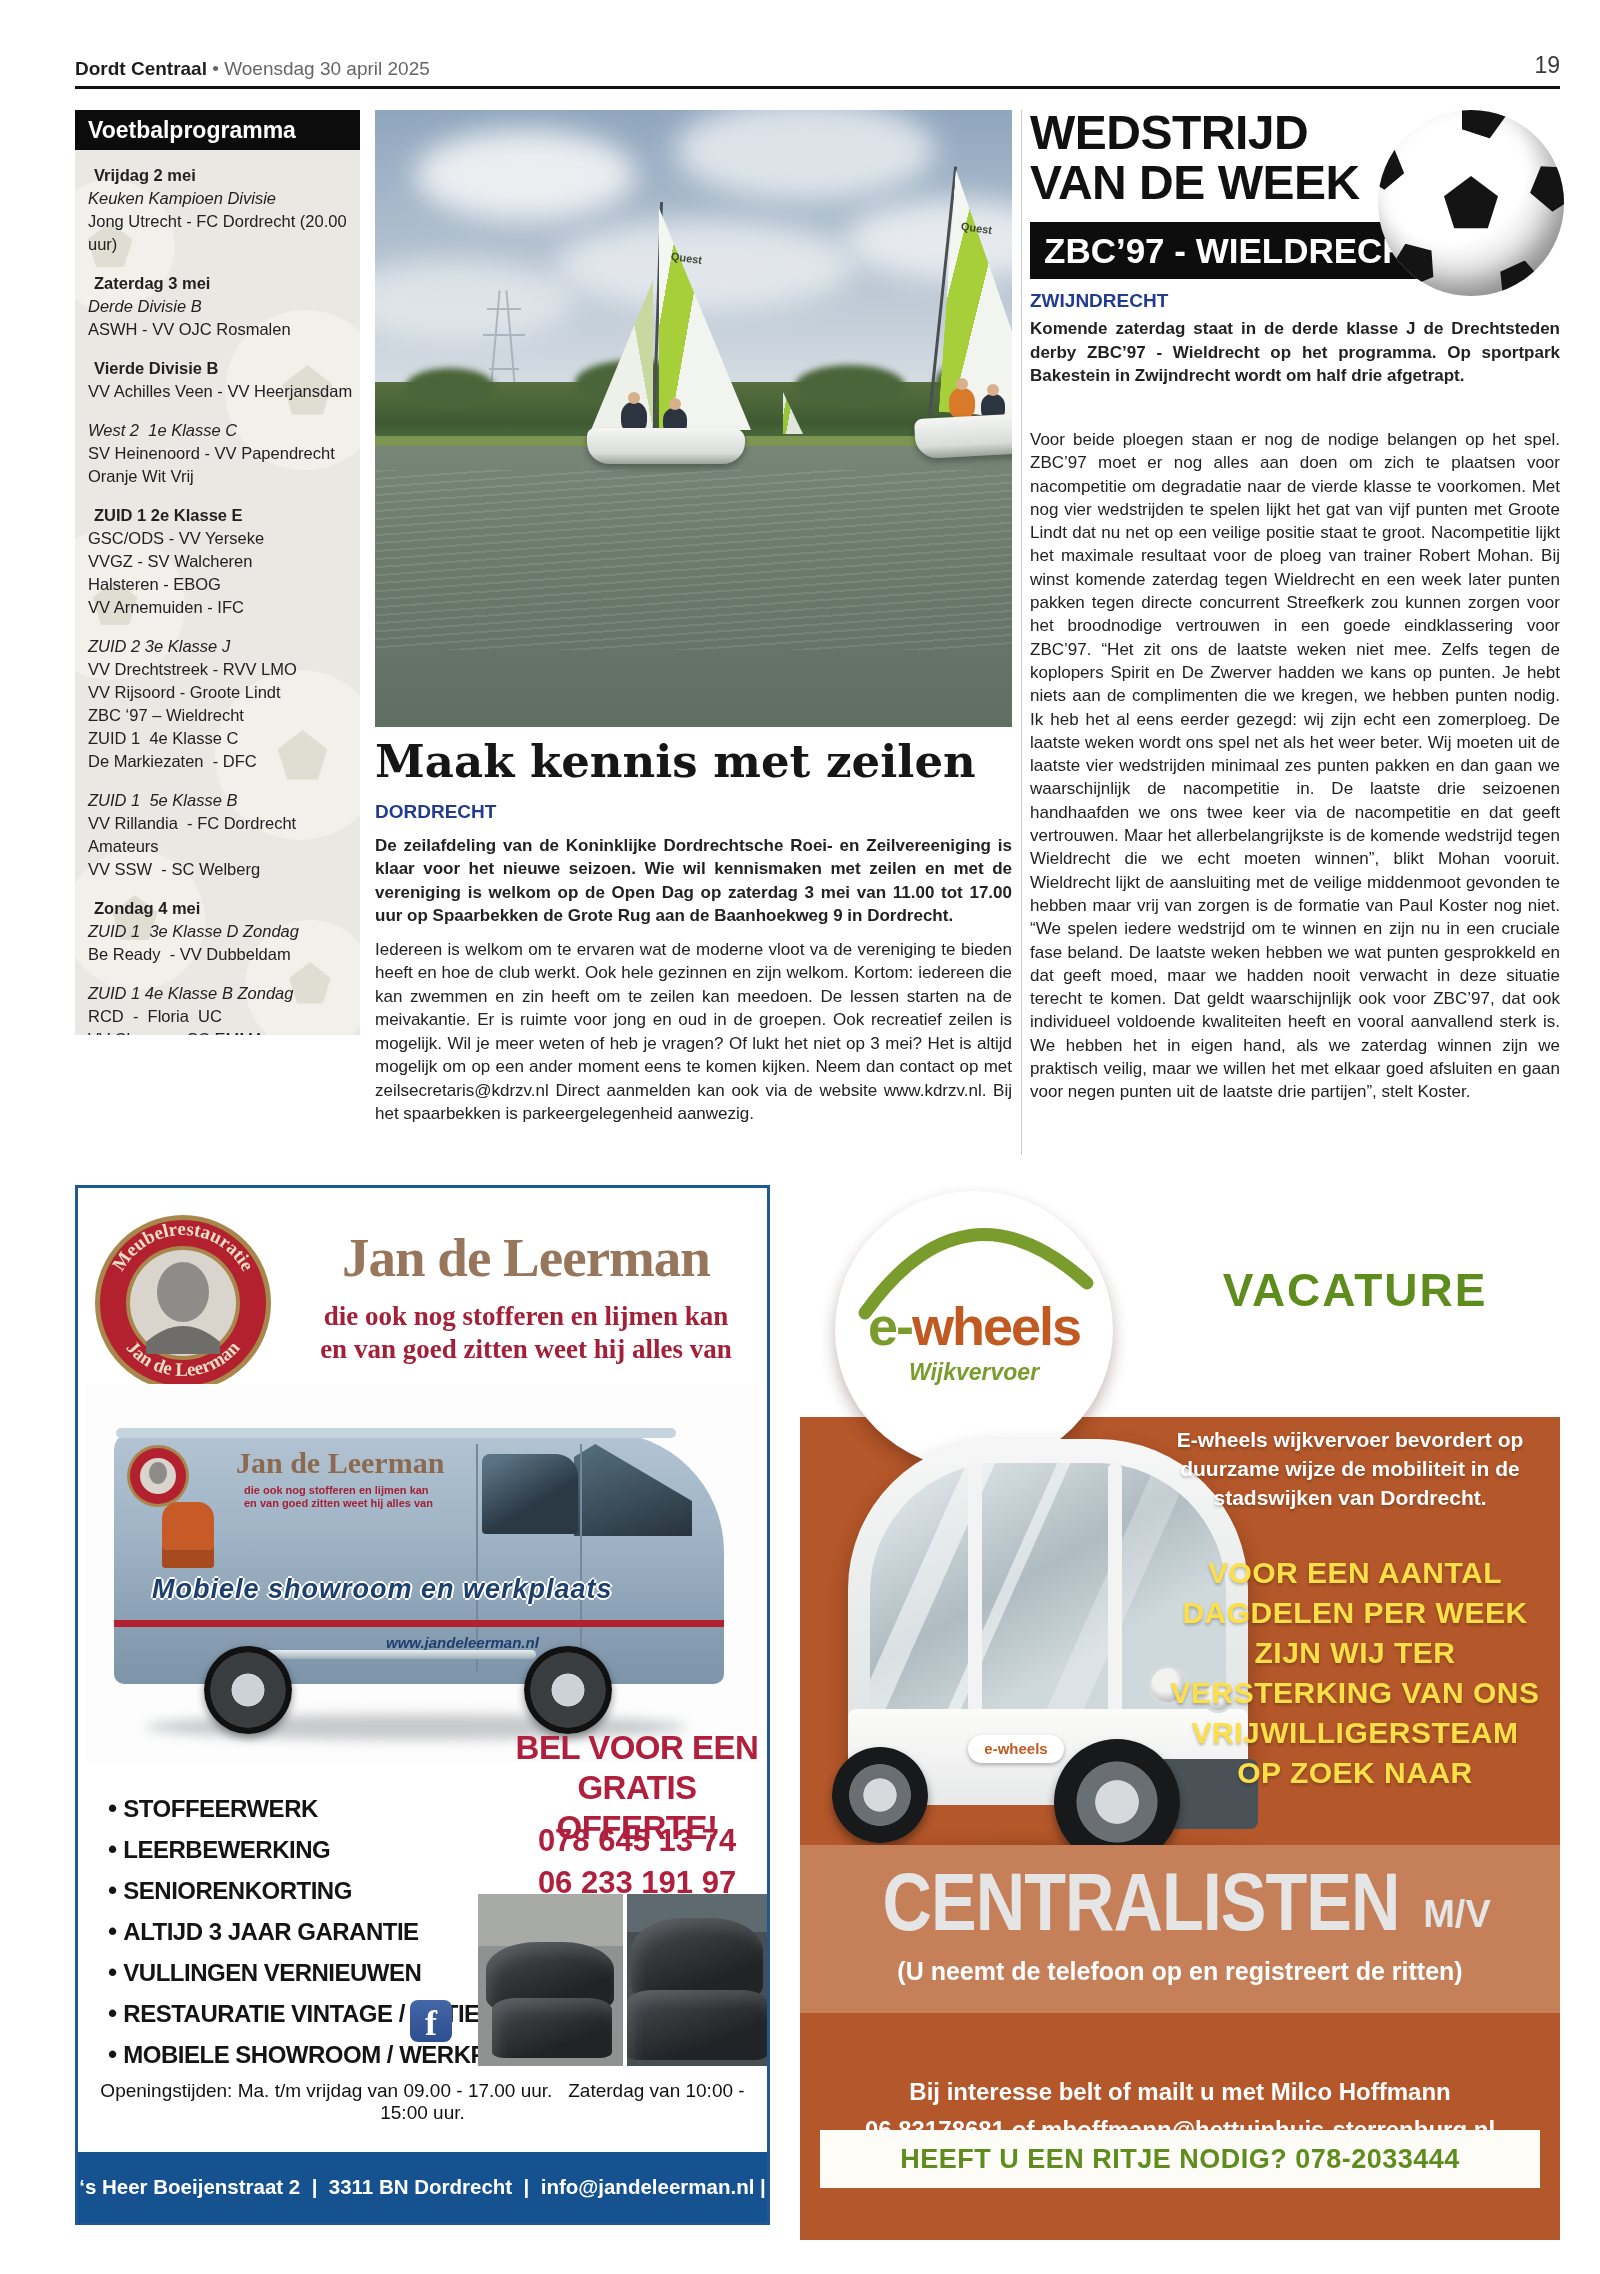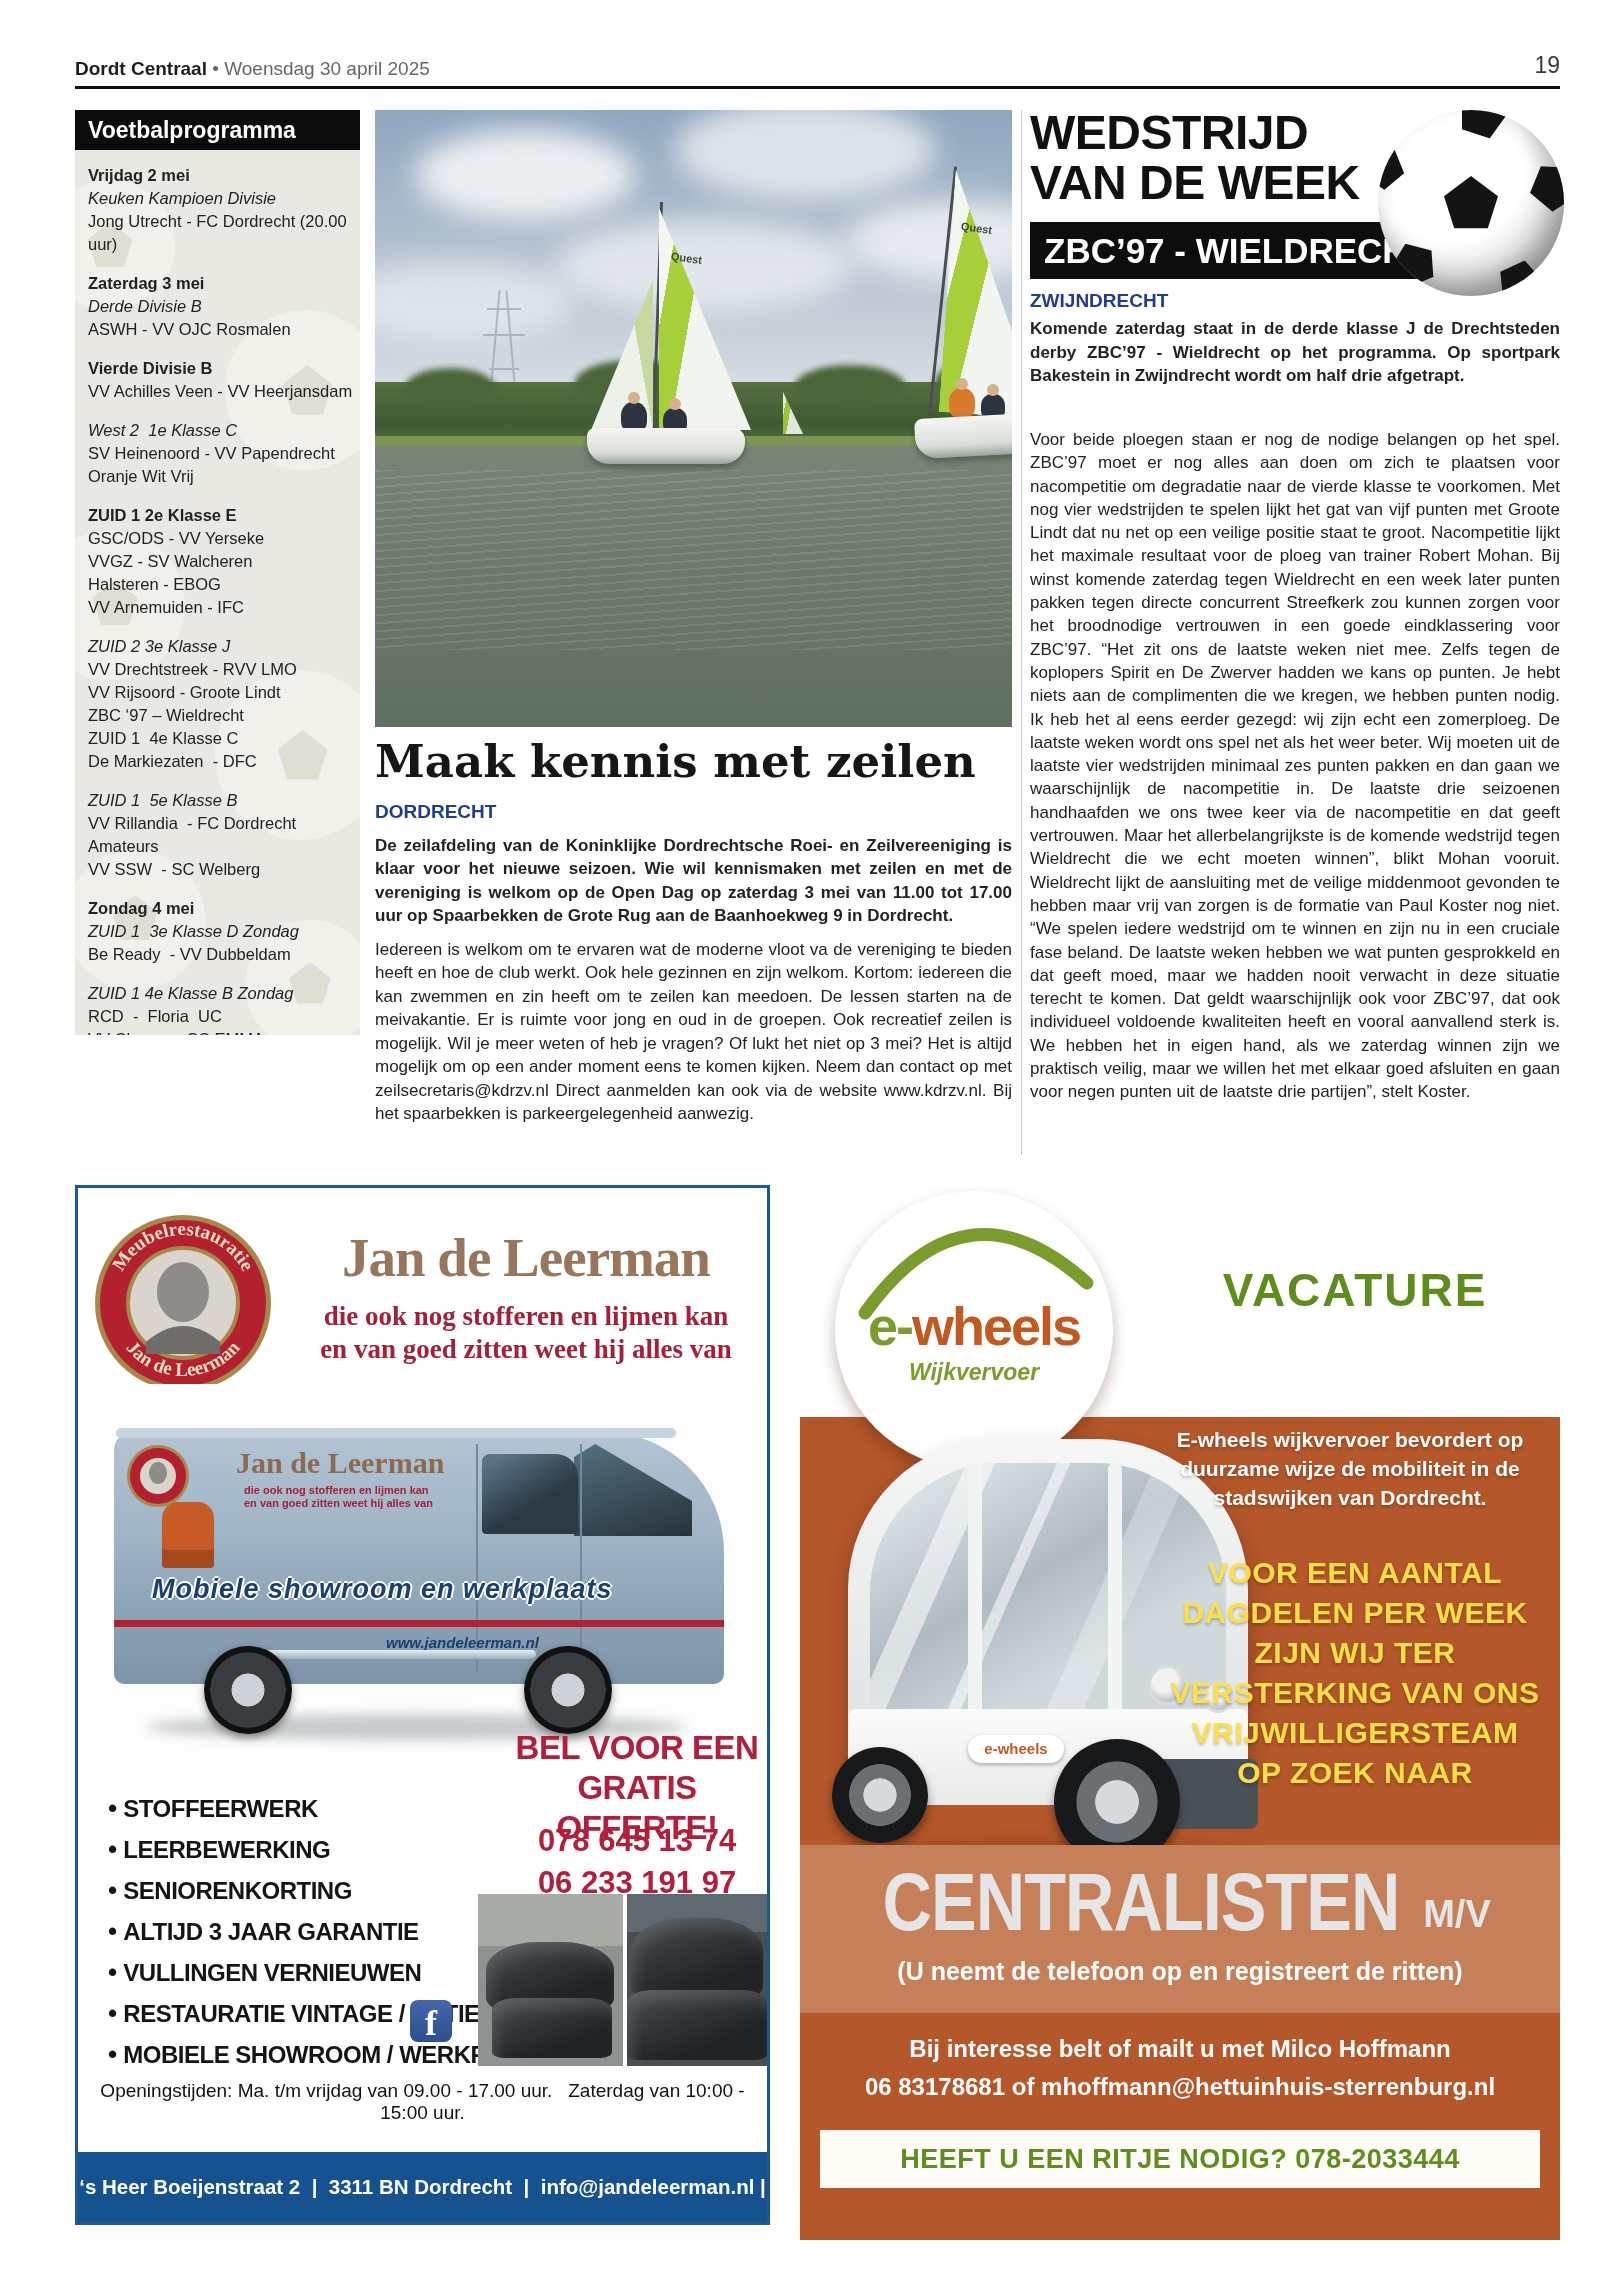--- a/index.html
+++ b/index.html
@@ -18,21 +18,21 @@
 
   
   .vp-head{left:75px;top:110px;width:285px;height:40px;background:#0c0c0c;color:#fff;
     font-weight:bold;font-size:23px;line-height:40px;padding-left:13px;box-sizing:border-box;}
   .vp-box{left:75px;top:150px;width:285px;height:885px;background:#e9e8e2;overflow:hidden;}
   .wm-ball{position:absolute;border-radius:50%;background:#f4f3ee;opacity:.75;}
   .wm-ball .pent{position:absolute;background:#dddacf;
     clip-path:polygon(50% 0,95% 35%,78% 90%,22% 90%,5% 35%);}
   .vp-list{position:absolute;left:0;top:14px;width:100%;}
   .vp-row{padding-left:13px;font-size:16.5px;line-height:23px;color:#222;white-space:pre-wrap;}
-  .vp-row.bold{font-weight:bold;}
+  .vp-row.bold{font-weight:bold;margin-left:6px;}
   .vp-row.italic{font-style:italic;}
   .vp-row.gap{height:16px;line-height:16px;}
 
   
   .photo{left:375px;top:110px;width:637px;height:617px;overflow:hidden;
     background:linear-gradient(180deg,#8fa6be 0%,#b9c6d3 28%,#d8dee4 46%,#7d8b7d 47%,#6d7c6d 70%,#5f6f61 100%);}
   .cloud{position:absolute;background:#f4f5f6;border-radius:50%;filter:blur(14px);opacity:.9;}
   .treeline{position:absolute;left:0;top:272px;width:100%;height:58px;
     background:linear-gradient(180deg,#57703f,#3f5a33 70%,#4c6b3c);border-radius:0 0 8px 8px;}
   .treetop{position:absolute;background:#4a6539;border-radius:50%;filter:blur(3px);}
@@ -147,21 +147,21 @@
   .ew-seek{position:absolute;left:360px;top:368px;width:390px;text-align:center;
     font-size:30px;line-height:40px;font-weight:800;color:#fde047;letter-spacing:.5px;
     text-shadow:0 2px 3px rgba(0,0,0,.25);}
   .ew-panel{position:absolute;left:0;top:660px;width:760px;height:168px;background:#c5805a;}
   .ew-role{position:absolute;left:0;top:676px;width:760px;text-align:center;color:#e5e5e5;font-weight:800;}
   .ew-role .big{font-size:72px;letter-spacing:-1px;display:inline-block;transform:scale(.95,1.12);}
   .ew-role .suf{font-size:38px;margin-left:10px;}
   .ew-note{position:absolute;left:0;top:772px;width:760px;text-align:center;
     font-size:25px;font-weight:bold;color:#fff;}
   .ew-contact{position:absolute;left:0;width:760px;text-align:center;font-size:24px;
-    font-weight:bold;color:#fff;}
+    font-weight:bold;color:#fff;margin-top:43px;}
   .ew-ridebar{position:absolute;left:20px;top:945px;width:720px;height:58px;background:#fdfcf7;
     text-align:center;line-height:58px;font-size:27px;font-weight:800;color:#5e8d1e;letter-spacing:.5px;}
   
   .ev{position:absolute;left:18px;top:244px;width:452px;height:460px;}
   .ev-shell{position:absolute;left:30px;top:10px;width:400px;height:330px;border-radius:150px 150px 18px 18px;
     background:linear-gradient(180deg,#f6f7f6,#e2e6e6 80%);box-shadow:0 10px 20px rgba(60,20,0,.35);}
   .ev-glass{position:absolute;left:52px;top:34px;width:356px;height:250px;border-radius:130px 130px 10px 10px;
     background:linear-gradient(150deg,#dde4e7 10%,#aebbc1 45%,#cfd8db 70%);overflow:hidden;}
   .ev-glass i{position:absolute;background:rgba(255,255,255,.55);transform:rotate(24deg);}
   .ev-pillar{position:absolute;top:34px;width:14px;height:250px;background:#f2f3f2;border-radius:6px;}

